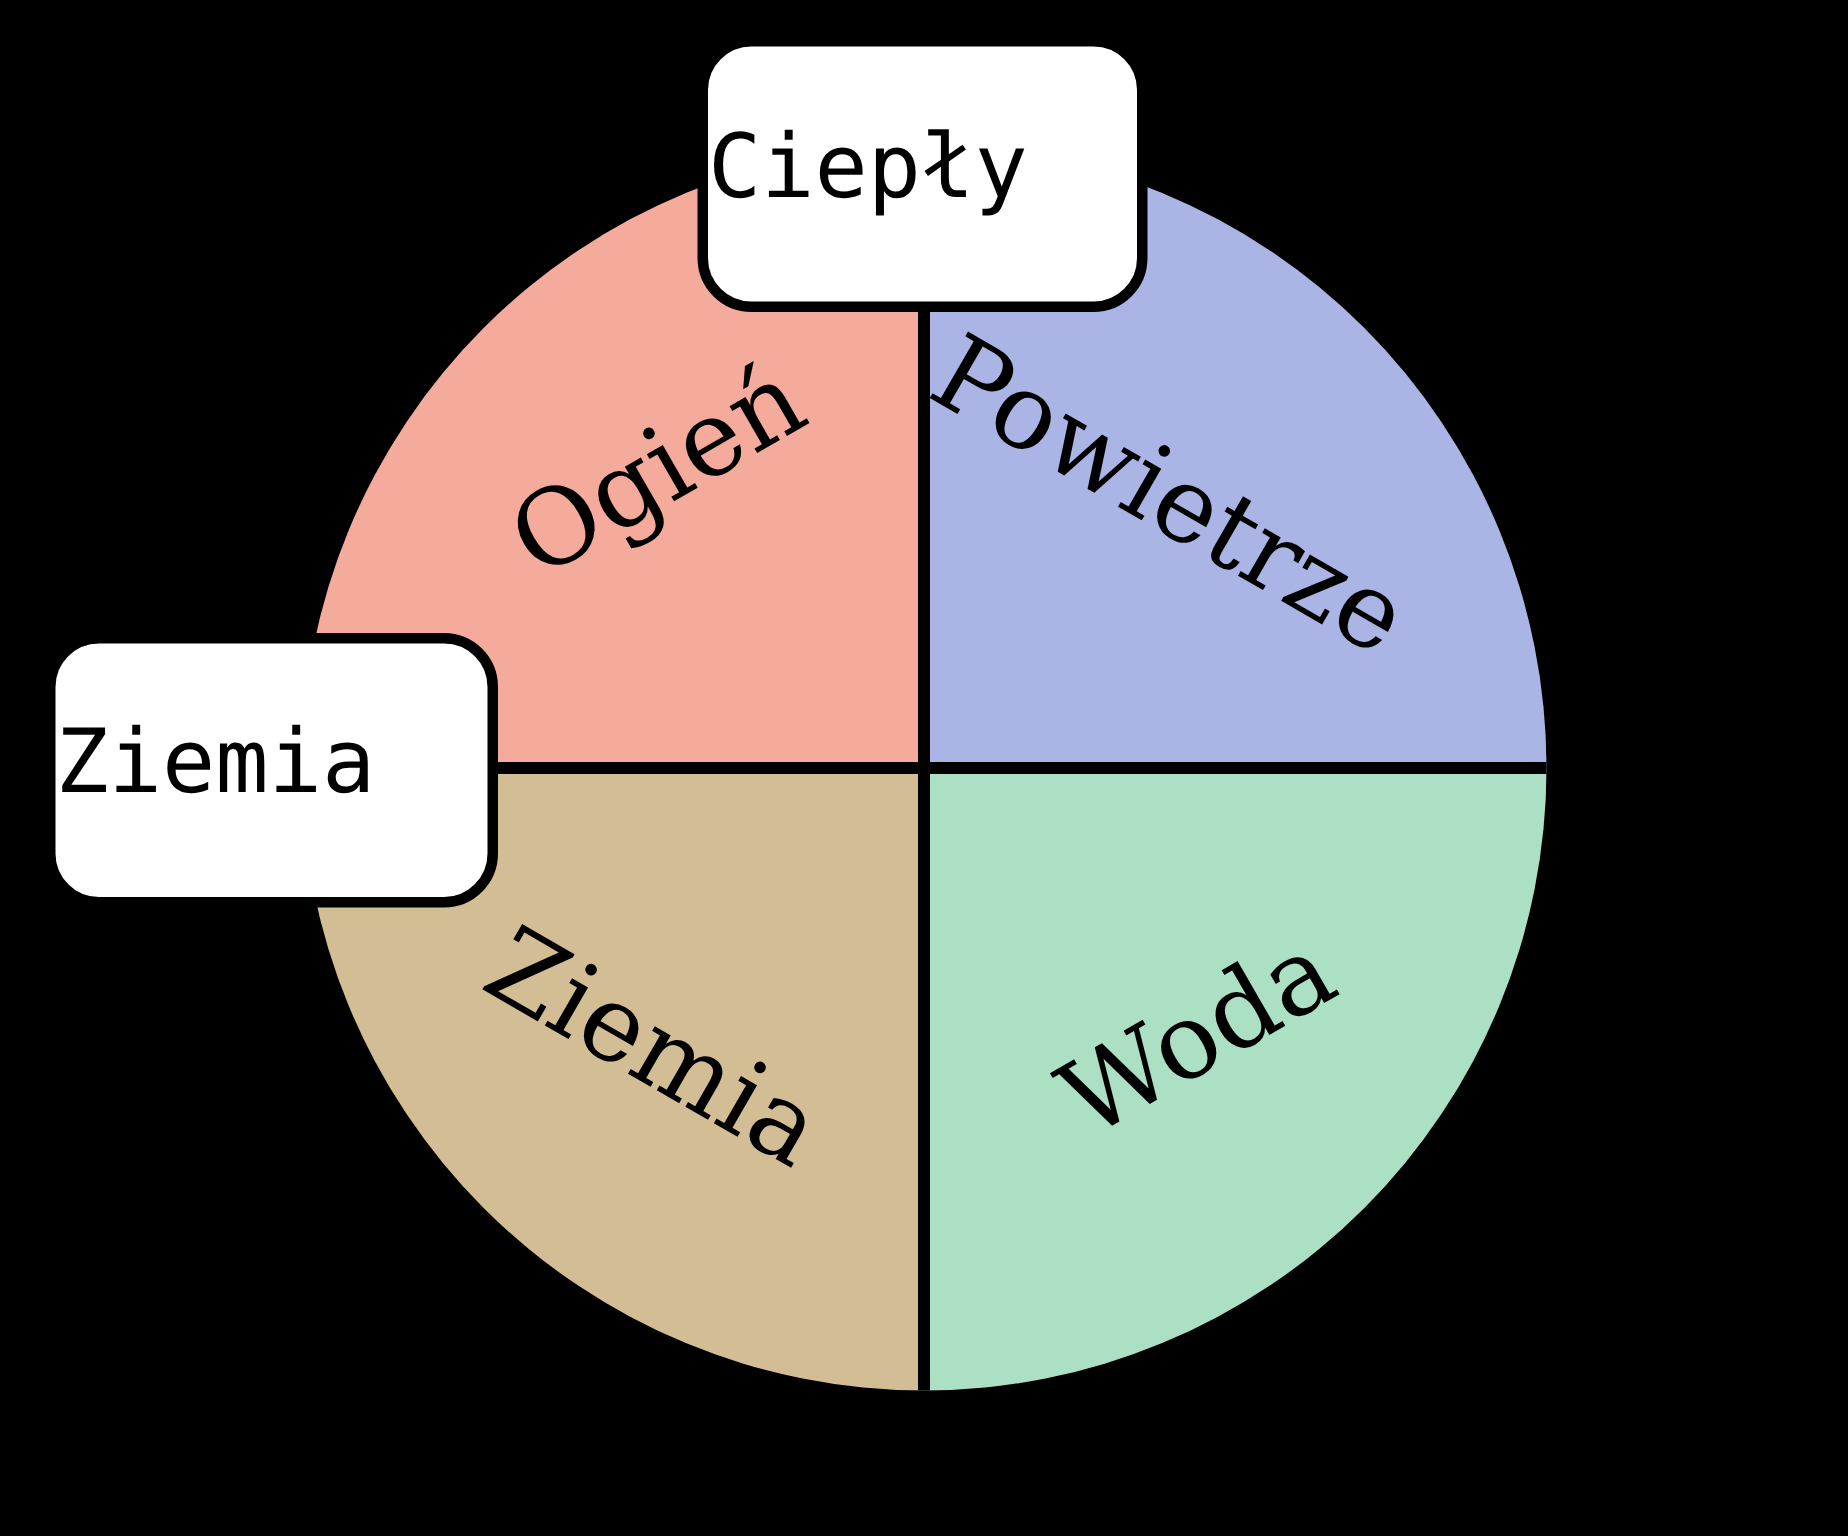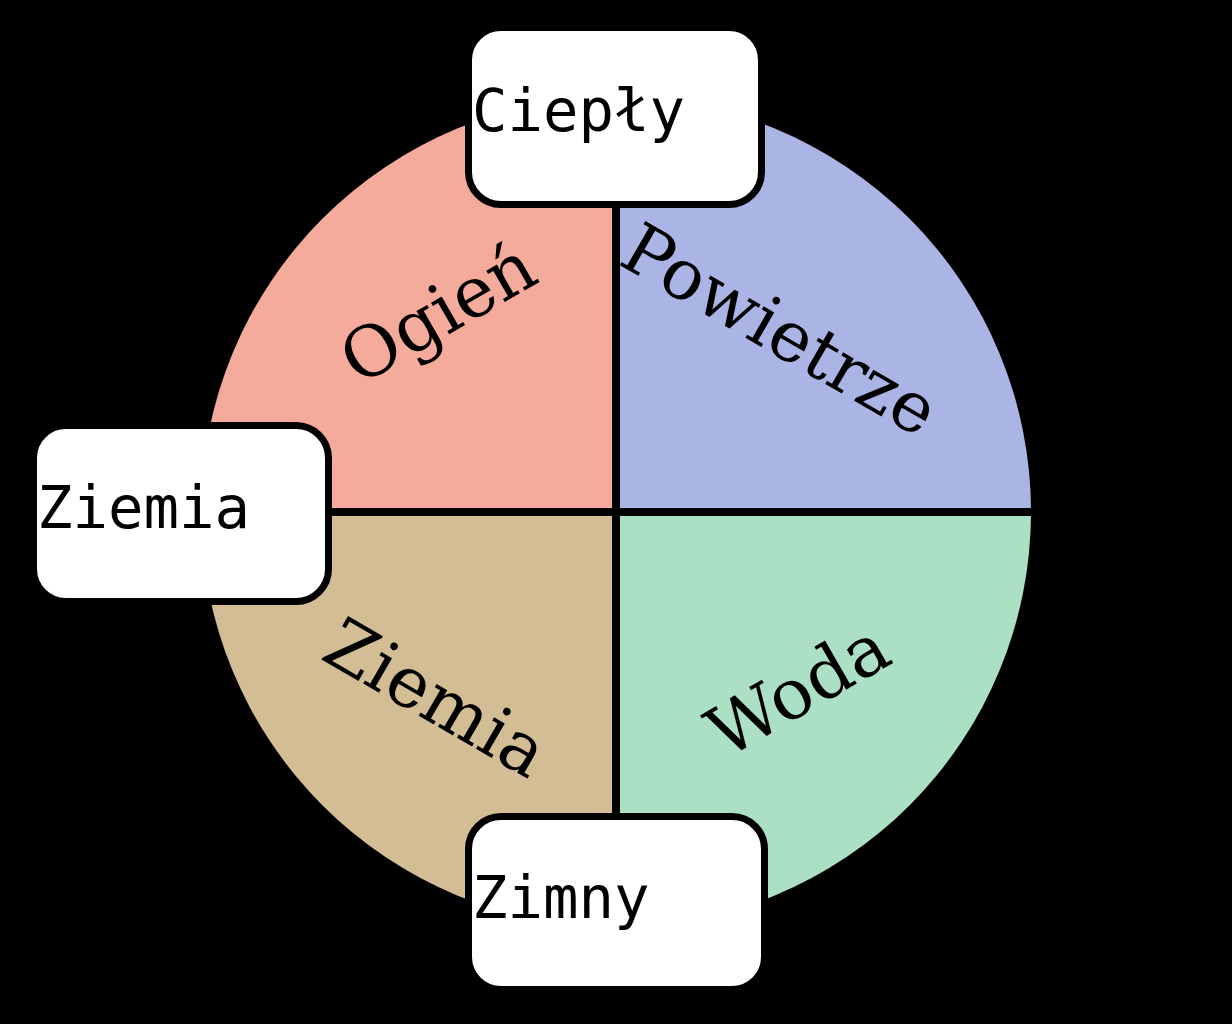--- a/index.html
+++ b/index.html
@@ -81,17 +81,14 @@
   <div class="element-label air">Powietrze</div>
   <div class="element-label earth">Ziemia</div>
   <div class="element-label water">Woda</div>
 
   <div class="quality-box top">
     <span class="quality-text">Ciepły</span>
   </div>
   <div class="quality-box left">
     <span class="quality-text">Ziemia</span>
   </div>
-  <div class="quality-box bottom">
-    <span class="quality-text">Zimny</span>
-  </div>
 
 </div>
 
 </body></html>

